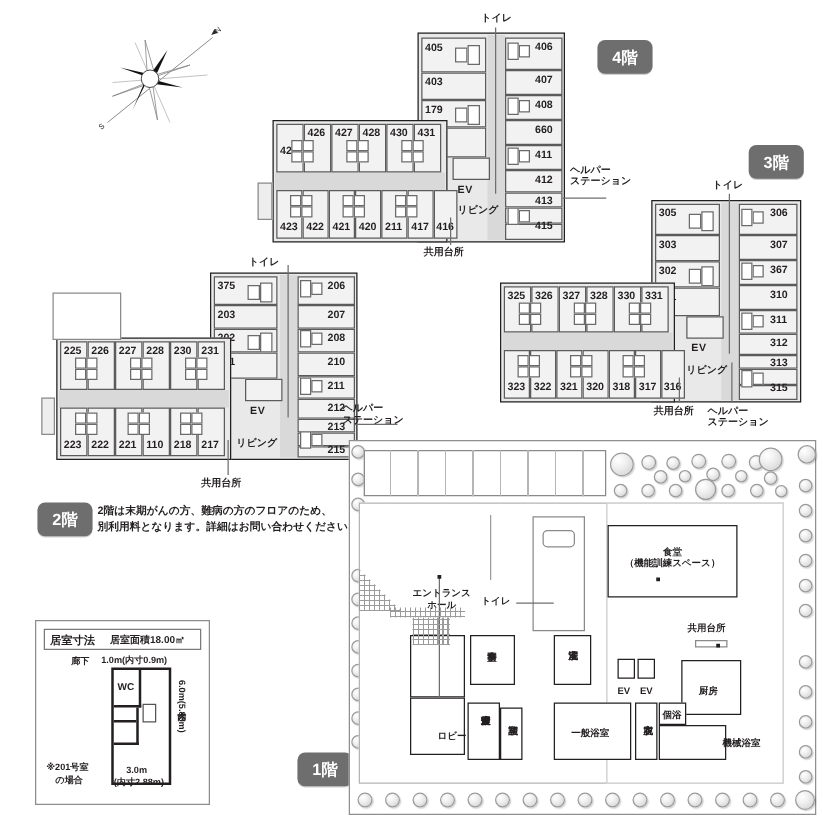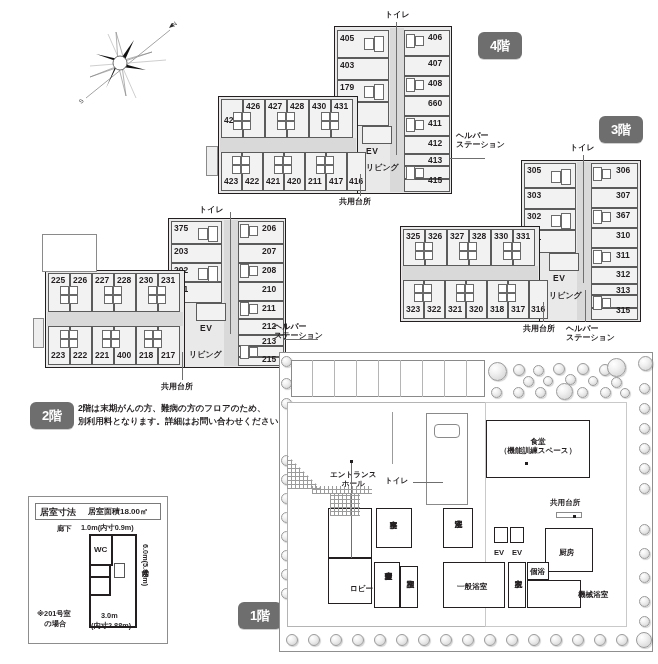--- a/index.html
+++ b/index.html
@@ -455,21 +455,21 @@
     <i style="left:9px;top:9px;width:9px;height:9px;"></i>
   </div>
 
 <div class="room" style="left:48px;top:326px;width:22px;height:39px;"></div>
 <div class="rno" style="left:51px;top:351px;">223</div>
 <div class="room" style="left:70px;top:326px;width:22px;height:39px;"></div>
 <div class="rno" style="left:73px;top:351px;">222</div>
 <div class="room" style="left:92px;top:326px;width:22px;height:39px;"></div>
 <div class="rno" style="left:95px;top:351px;">221</div>
 <div class="room" style="left:114px;top:326px;width:22px;height:39px;"></div>
-<div class="rno" style="left:117px;top:351px;">400</div>
+<div class="rno" style="left:117px;top:351px;">110</div>
 <div class="room" style="left:136px;top:326px;width:22px;height:39px;"></div>
 <div class="rno" style="left:139px;top:351px;">218</div>
 <div class="room" style="left:158px;top:326px;width:22px;height:39px;"></div>
 <div class="rno" style="left:161px;top:351px;">217</div>
 <div class="bed" style="left:60px;top:330px;width:18px;height:18px;">
     <i style="left:0;top:0;width:9px;height:9px;"></i>
     <i style="left:9px;top:0;width:9px;height:9px;"></i>
     <i style="left:0;top:9px;width:9px;height:9px;"></i>
     <i style="left:9px;top:9px;width:9px;height:9px;"></i>
   </div>

